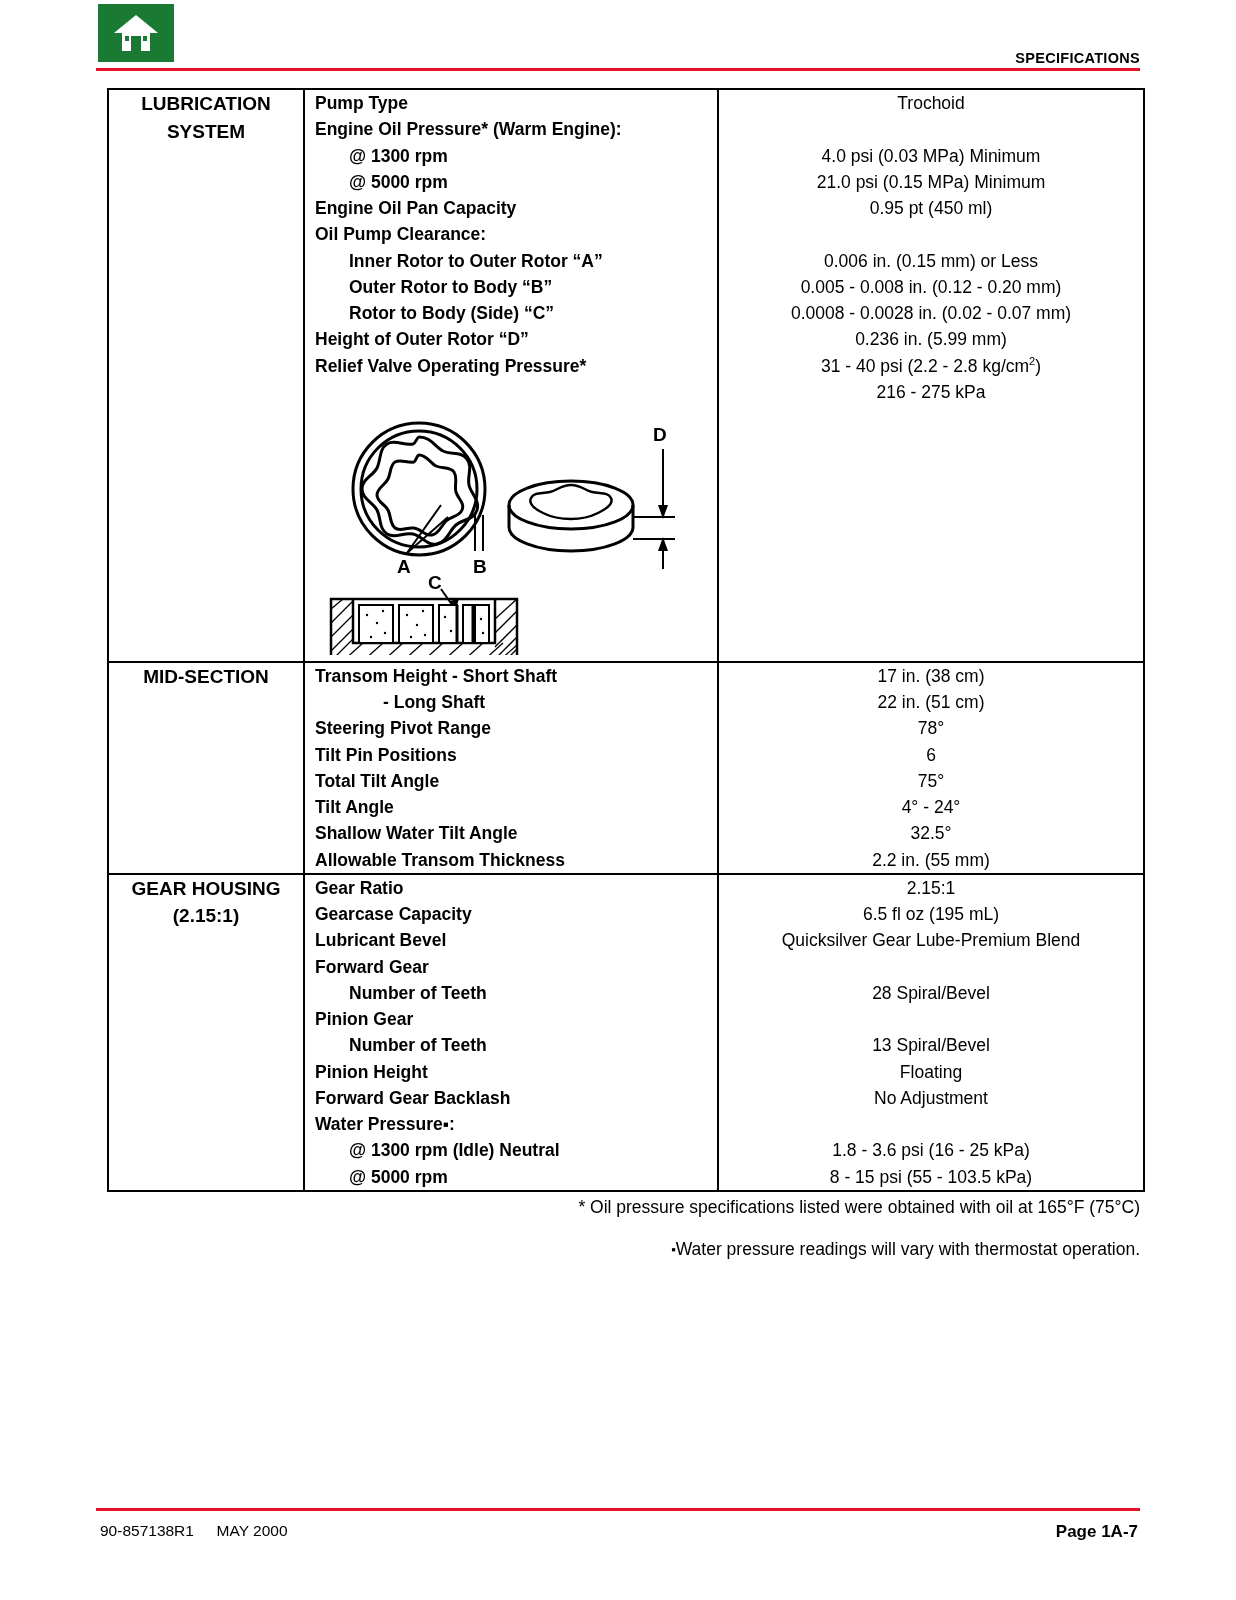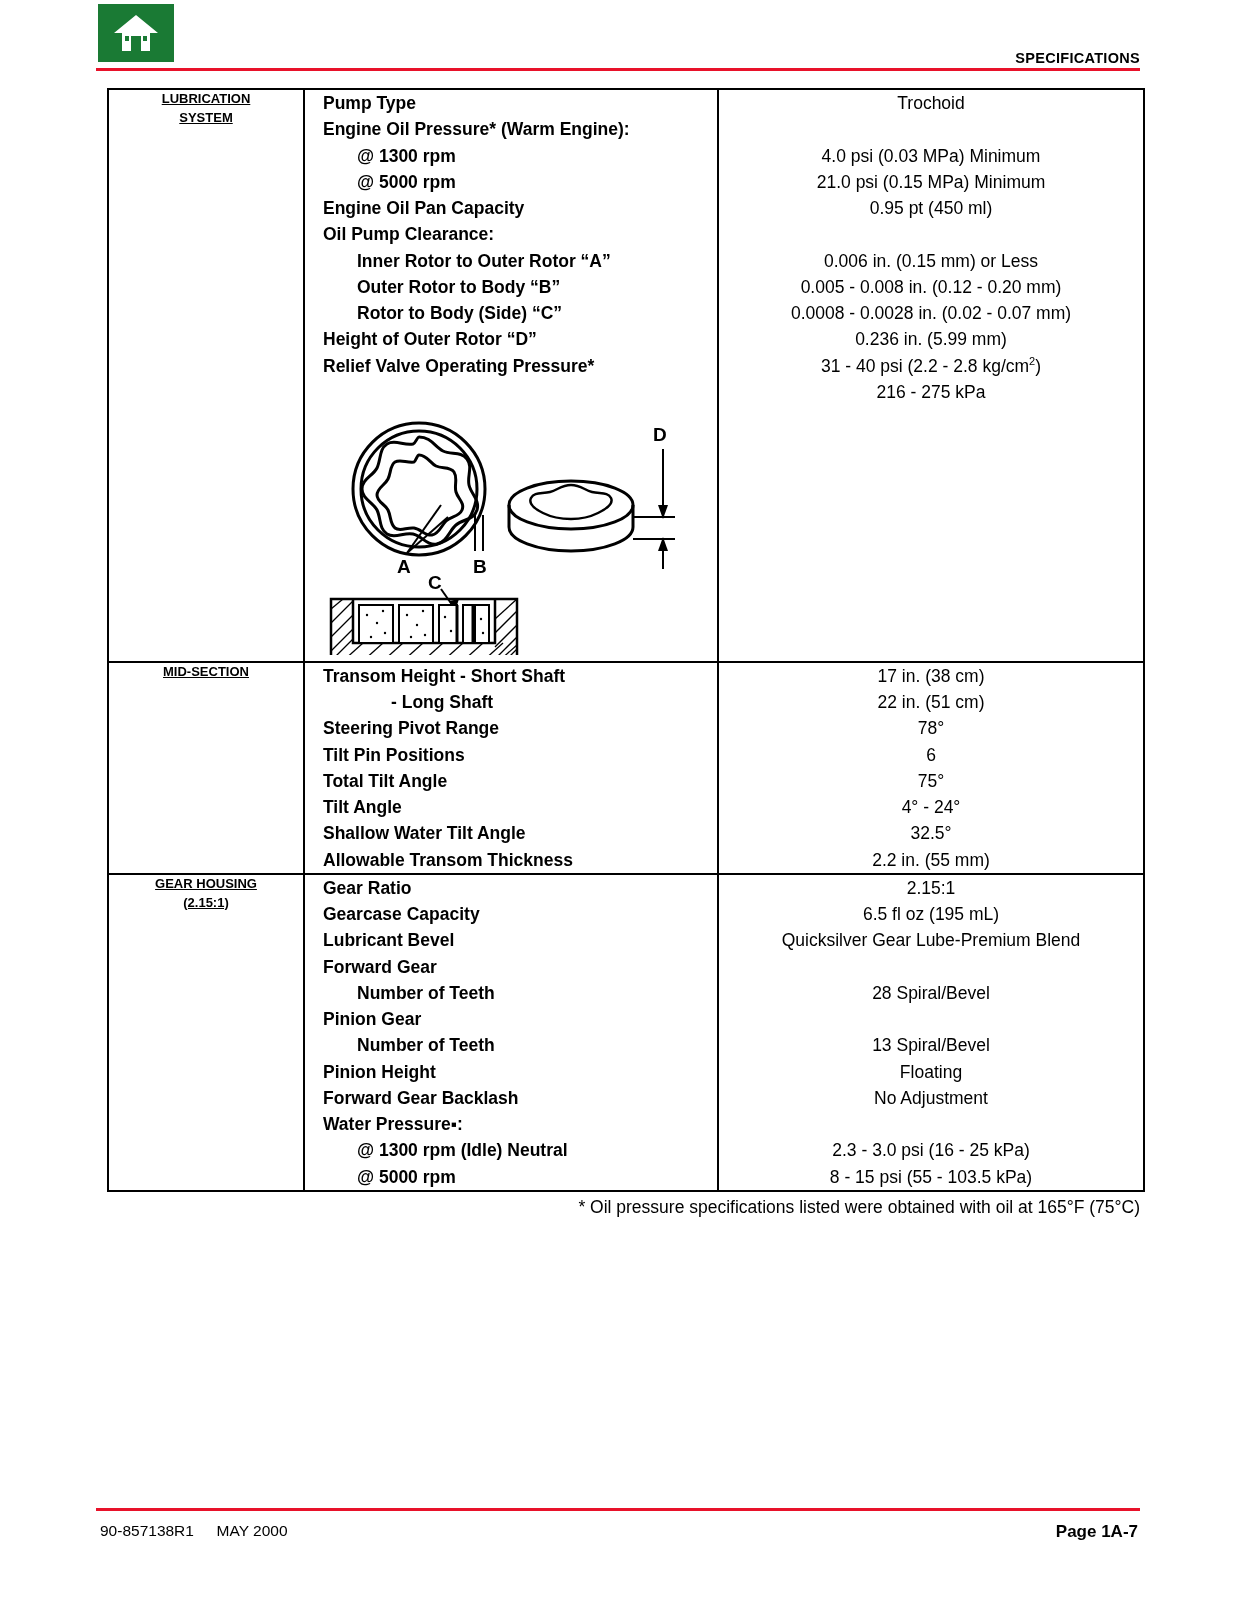--- a/index.html
+++ b/index.html
@@ -65,33 +65,32 @@
     padding: 0;
   }
   .col-cat { width: 196px; }
   .col-item { width: 414px; }
   .col-val  { width: 426px; }
 
   .cat-cell {
     text-align: center;
     vertical-align: middle;
     font-weight: bold;
-    font-size: 13px;
+    font-size: 19px;
     line-height: 1.45;
     padding: 4px 6px;
-    text-decoration: underline;
   }
   .item-cell, .val-cell {
     padding: 8px 0 10px 0;
   }
   .item-list {
     font-weight: bold;
     font-size: 17.5px;
     line-height: 1.50;
-    padding-left: 18px;
+    padding-left: 10px;
   }
   .val-list {
     font-size: 17.5px;
     line-height: 1.50;
     text-align: center;
   }
   .ind1 { padding-left: 34px; }
   .ind2 { padding-left: 68px; }
   .blank { visibility: hidden; }
   sup { font-size: 11px; vertical-align: super; }
@@ -381,30 +380,31 @@
           <div>2.15:1</div>
           <div>6.5 fl oz (195 mL)</div>
           <div>Quicksilver Gear Lube-Premium Blend</div>
           <div class="blank">&nbsp;</div>
           <div>28 Spiral/Bevel</div>
           <div class="blank">&nbsp;</div>
           <div>13 Spiral/Bevel</div>
           <div>Floating</div>
           <div>No Adjustment</div>
           <div class="blank">&nbsp;</div>
-          <div>2.3 - 3.0 psi (16 - 25 kPa)</div>
+          <div>1.8 - 3.6 psi (16 - 25 kPa)</div>
           <div>8 - 15 psi (55 - 103.5 kPa)</div>
         </div>
       </td>
     </tr>
   </tbody>
 </table>
 
 <div class="footnotes">
   <div class="fn">* Oil pressure specifications listed were obtained with oil at 165°F (75°C)</div>
+  <div class="fn"><span class="sqmark">▪</span><span>Water pressure readings will vary with thermostat operation.</span></div>
 </div>
 
 <div class="page-footer">
   <div class="footer-rule"></div>
   <div class="footer-left">
     <span>90-857138R1</span>
     <span class="fl-gap"></span>
     <span>MAY 2000</span>
   </div>
   <div class="footer-right">Page 1A-7</div>

